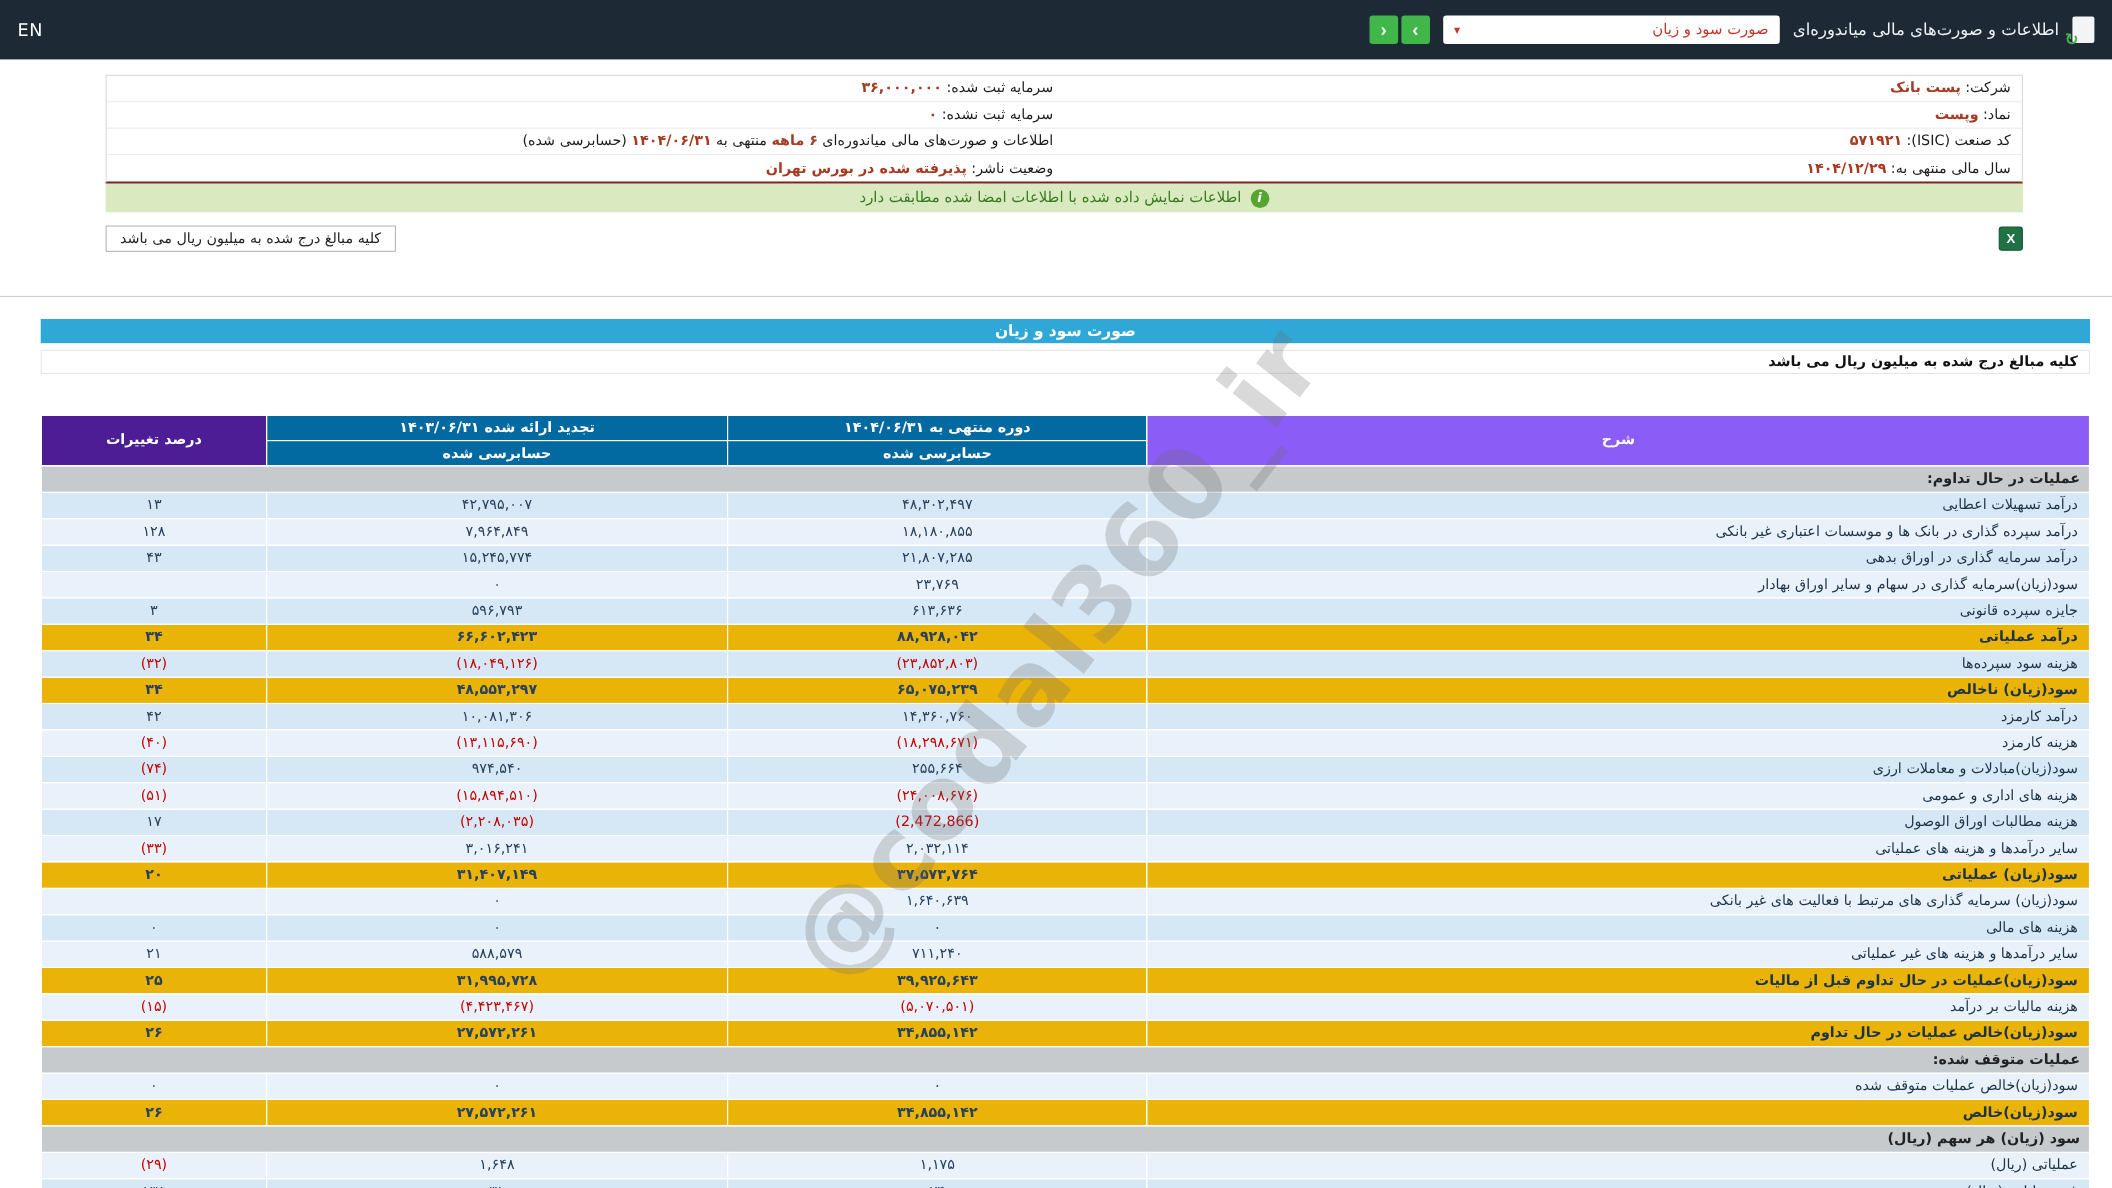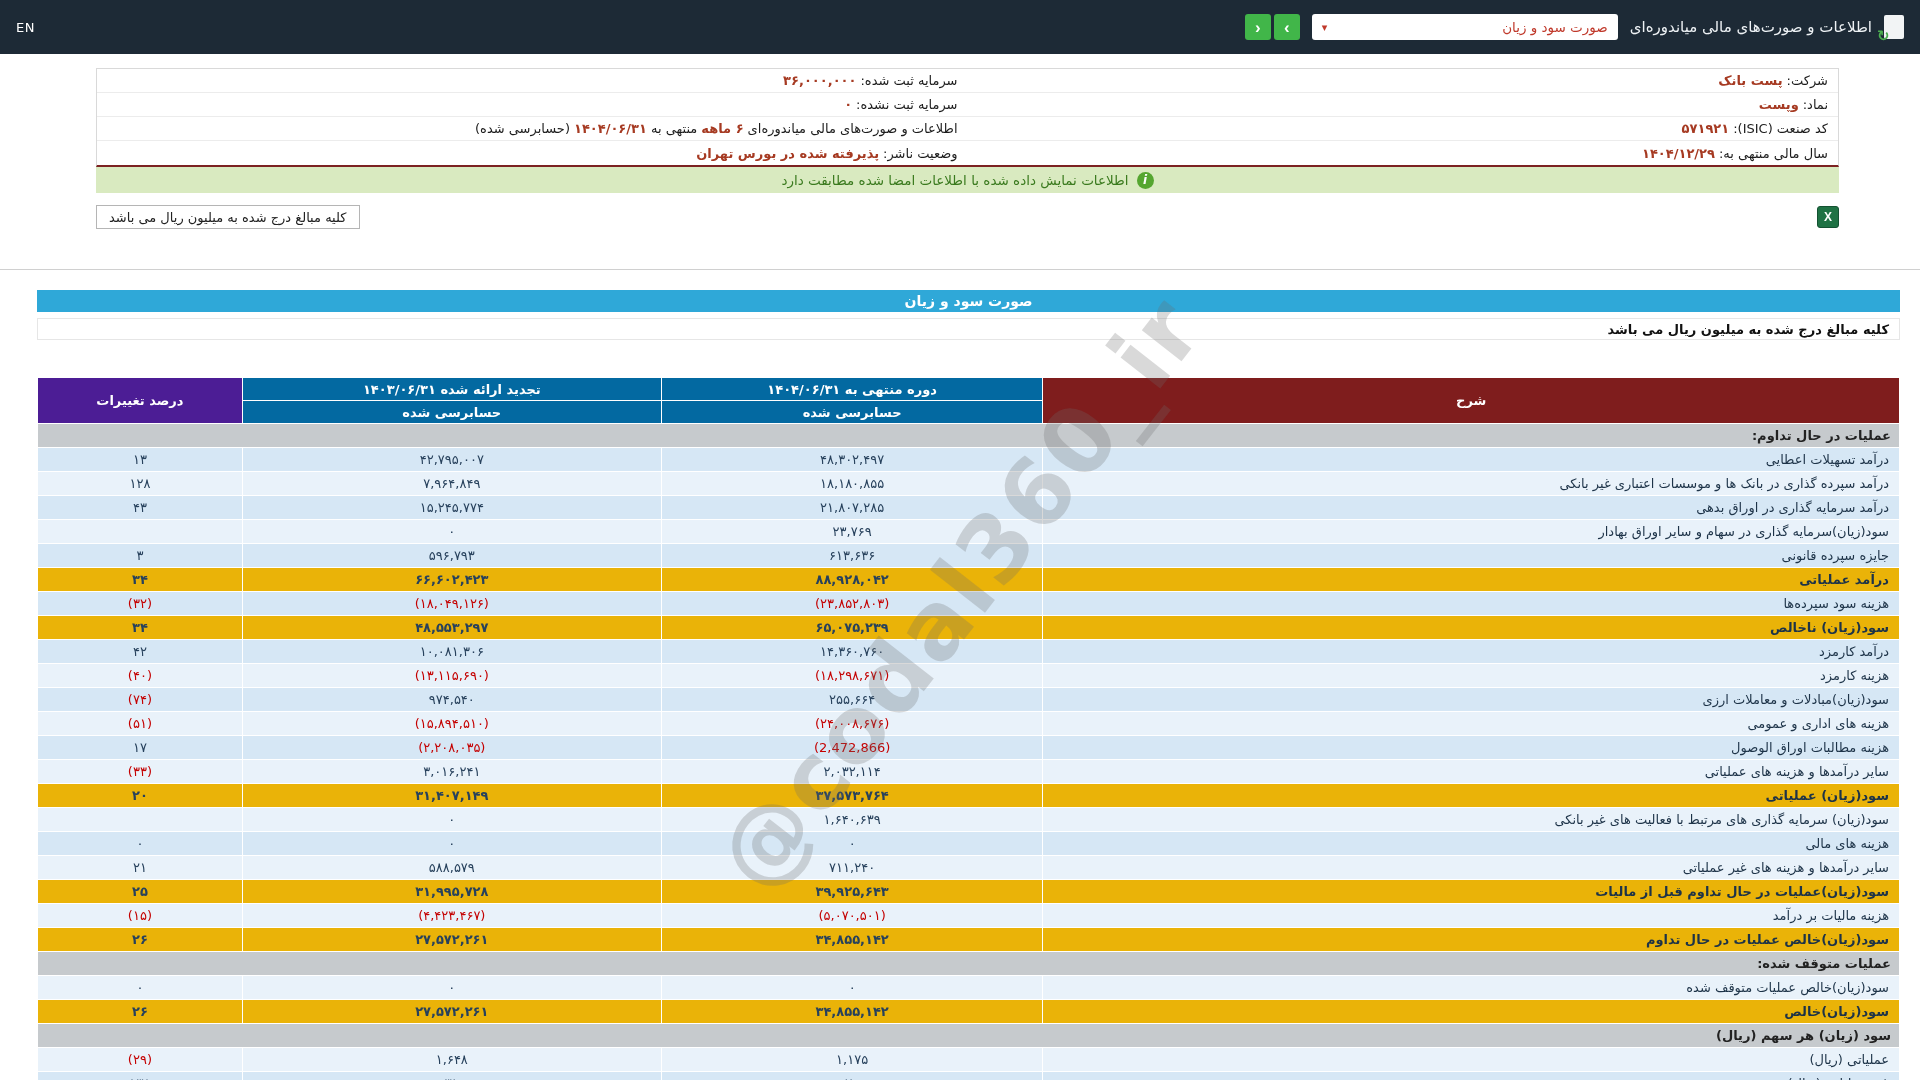--- a/index.html
+++ b/index.html
@@ -8,21 +8,21 @@
 
   
   .topbar{height:54px;background:#1d2a36;display:flex;align-items:center;padding:0 16px;gap:12px;}
   .doc-icon{width:20px;height:24px;background:#f2f4f5;border-radius:2px;position:relative;flex:0 0 auto;}
   .doc-icon .refresh{position:absolute;bottom:-5px;left:-7px;color:#4caf50;font-size:15px;font-weight:bold;line-height:1;}
   .topbar-title{color:#eef2f5;font-size:15px;}
   .report-select{width:306px;height:26px;background:#fff;border-radius:3px;display:flex;align-items:center;justify-content:space-between;padding:0 10px;font-size:13.5px;color:#c0392b;cursor:pointer;}
   .report-select .caret{color:#c0392b;font-size:11px;line-height:1;}
   .nav-group{display:flex;gap:3px;}
   .nav-btn{width:26px;height:26px;border:none;border-radius:3px;background:#41b649;color:#fff;font-size:17px;font-weight:bold;line-height:1;cursor:pointer;display:flex;align-items:center;justify-content:center;padding:0;}
-  .lang{margin-inline-start:auto;color:#fff;font-size:13px;letter-spacing:.5px;cursor:pointer;text-decoration:none;}
+  .lang{margin-inline-start:auto;color:#fff;font-size:16px;letter-spacing:.5px;cursor:pointer;text-decoration:none;}
 
   
   .company{margin:14px 81px 0 96px;border:1px solid #d9d9d9;border-bottom:2px solid #7c2222;display:flex;background:#fff;}
   .company .col{flex:1 1 50%;}
   .info-row{height:24px;display:flex;align-items:center;padding:0 10px 0 6px;border-bottom:1px solid #ececec;font-size:13px;white-space:nowrap;}
   .info-row:last-child{border-bottom:none;}
   .lbl{color:#1c1c1c;}
   .val{color:#a63a22;margin:0 4px;font-weight:bold;}
 
   
@@ -37,21 +37,21 @@
   .divider{margin-top:40px;border:none;border-top:1px solid #d0d0d0;}
 
   
   .statement{margin:20px 20px 0 37px;}
   .stmt-title{height:22px;background:#2fa8d8;color:#fff;font-weight:bold;font-size:14px;display:flex;align-items:center;justify-content:center;}
   .stmt-note{height:22px;margin-top:6px;border:1px solid #e6e6e6;display:flex;align-items:center;padding:0 10px;font-weight:bold;font-size:13px;color:#111;}
 
   table.stmt{width:100%;border-collapse:collapse;margin-top:37px;table-layout:fixed;}
   .stmt th,.stmt td{border:1px solid #fff;height:24px;padding:0 6px;font-size:13px;overflow:hidden;white-space:nowrap;}
   .stmt thead th{color:#fff;font-weight:bold;text-align:center;height:23px;}
-  th.desc-h{background:#7f1d1d;}
+  th.desc-h{background:#8b5cf6;}
   th.period-h,th.sub-h{background:#0369a1;}
   th.pct-h{background:#4c1d95;}
   .stmt td.desc{text-align:right;color:#1d3348;padding-right:10px;}
   .stmt td.num{text-align:center;direction:ltr;unicode-bidi:isolate;color:#27415c;}
   .stmt td.num.neg{color:#c40000;}
   tr.base-row td{background:#d6e7f5;}
   tr.alt-row td{background:#e9f2fa;}
   tr.hl-row td{background:#eab308;font-weight:bold;}
   tr.section-row td{background:#c6cacd;font-weight:bold;text-align:right;color:#222;padding-right:8px;margin-top:32px;}
 

